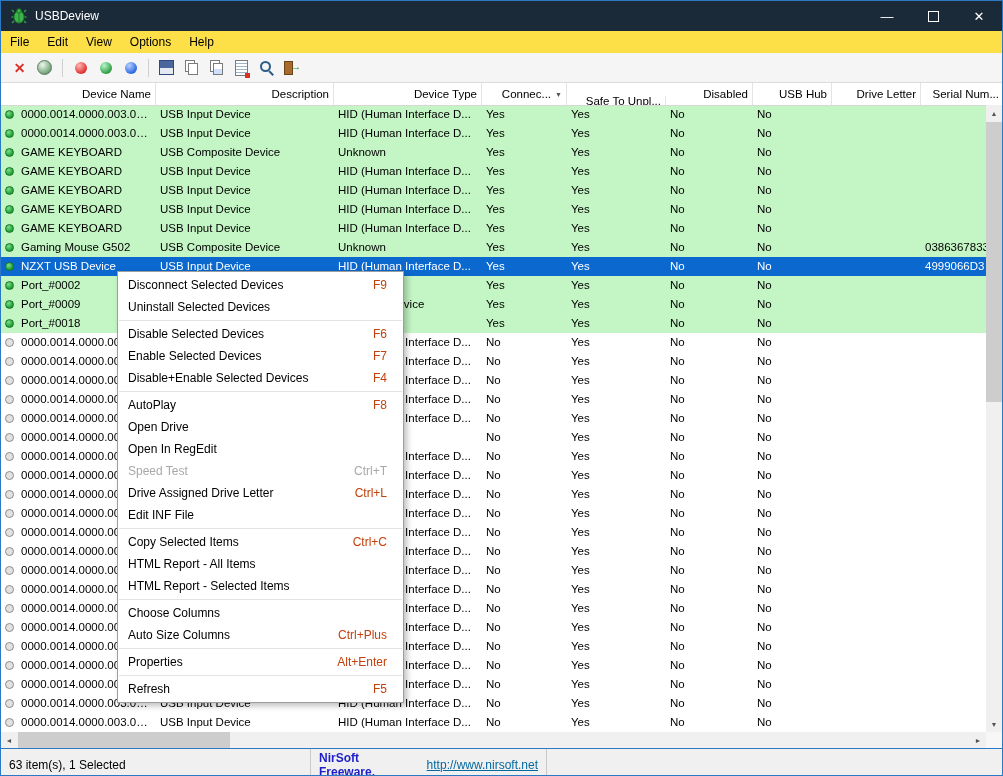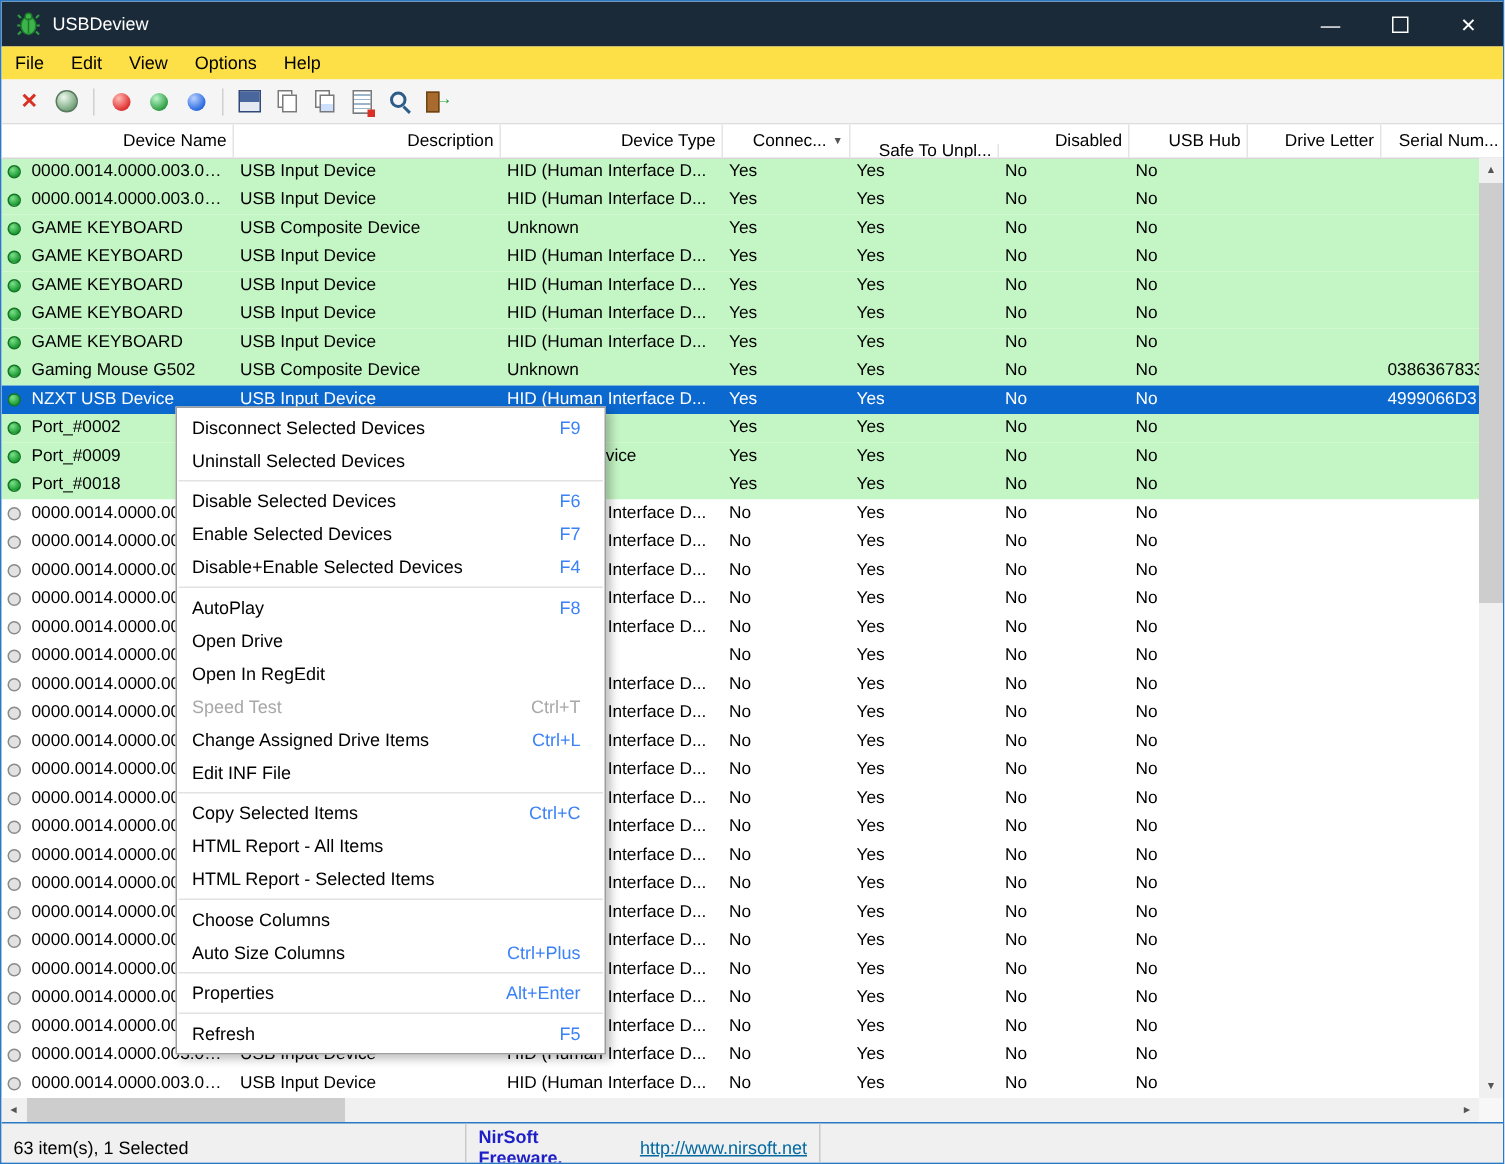--- a/index.html
+++ b/index.html
@@ -65,21 +65,21 @@
   .devdot{width:9px;height:9px;border-radius:50%;flex:none;margin-right:7px;box-sizing:border-box;}
   .dot-on{background:radial-gradient(circle at 35% 30%,#7ce08a,#1e9e35 70%);border:1px solid #157526;}
   .dot-off{background:#e2e2e2;border:1px solid #8a8a8a;}
   .celltext{overflow:hidden;text-overflow:ellipsis;white-space:nowrap;}
 
   
   .cmenu{position:absolute;left:105px;top:270px;width:285px;background:#fff;border:1px solid #9e9e9e;
          box-shadow:3px 3px 6px rgba(0,0,0,0.25);padding:2px 0;font-size:12px;z-index:5;color:#000;margin-left:11px;}
   .cmitem{height:22px;display:flex;align-items:center;padding:0 16px 0 10px;}
   .cmlabel{flex:1;white-space:nowrap;overflow:hidden;}
-  .cmkey{color:#3b82f6;white-space:nowrap;}
+  .cmkey{color:#c2410c;white-space:nowrap;}
   .cmitem.disabled,.cmitem.disabled .cmkey{color:#a8a8a8;}
   .cmsep{height:1px;background:#e2e2e2;margin:2px 1px;}
 
   
   .vscroll{position:absolute;right:0;top:104px;width:16px;bottom:43px;background:#f0f0f0;z-index:2;}
   .varrow{position:absolute;left:0;width:16px;height:16px;color:#555;font-size:7px;display:flex;align-items:center;justify-content:center;}
   .varrow.up{top:0;}.varrow.down{bottom:0;}
   .vthumb{position:absolute;left:0;top:17px;width:16px;height:280px;background:#cdcdcd;}
   .hscroll{position:absolute;left:0;bottom:27px;height:16px;right:16px;background:#f0f0f0;z-index:2;}
   .harrow{position:absolute;top:0;width:16px;height:16px;color:#555;font-size:7px;display:flex;align-items:center;justify-content:center;}
@@ -705,21 +705,21 @@
       </div>
       <div class="cmitem">
         <span class="cmlabel">Open In RegEdit</span>
         <span class="cmkey"></span>
       </div>
       <div class="cmitem disabled">
         <span class="cmlabel">Speed Test</span>
         <span class="cmkey">Ctrl+T</span>
       </div>
       <div class="cmitem">
-        <span class="cmlabel">Change Assigned Drive Items</span>
+        <span class="cmlabel">Drive Assigned Drive Letter</span>
         <span class="cmkey">Ctrl+L</span>
       </div>
       <div class="cmitem">
         <span class="cmlabel">Edit INF File</span>
         <span class="cmkey"></span>
       </div>
       <div class="cmsep"></div>
       <div class="cmitem">
         <span class="cmlabel">Copy Selected Items</span>
         <span class="cmkey">Ctrl+C</span>

